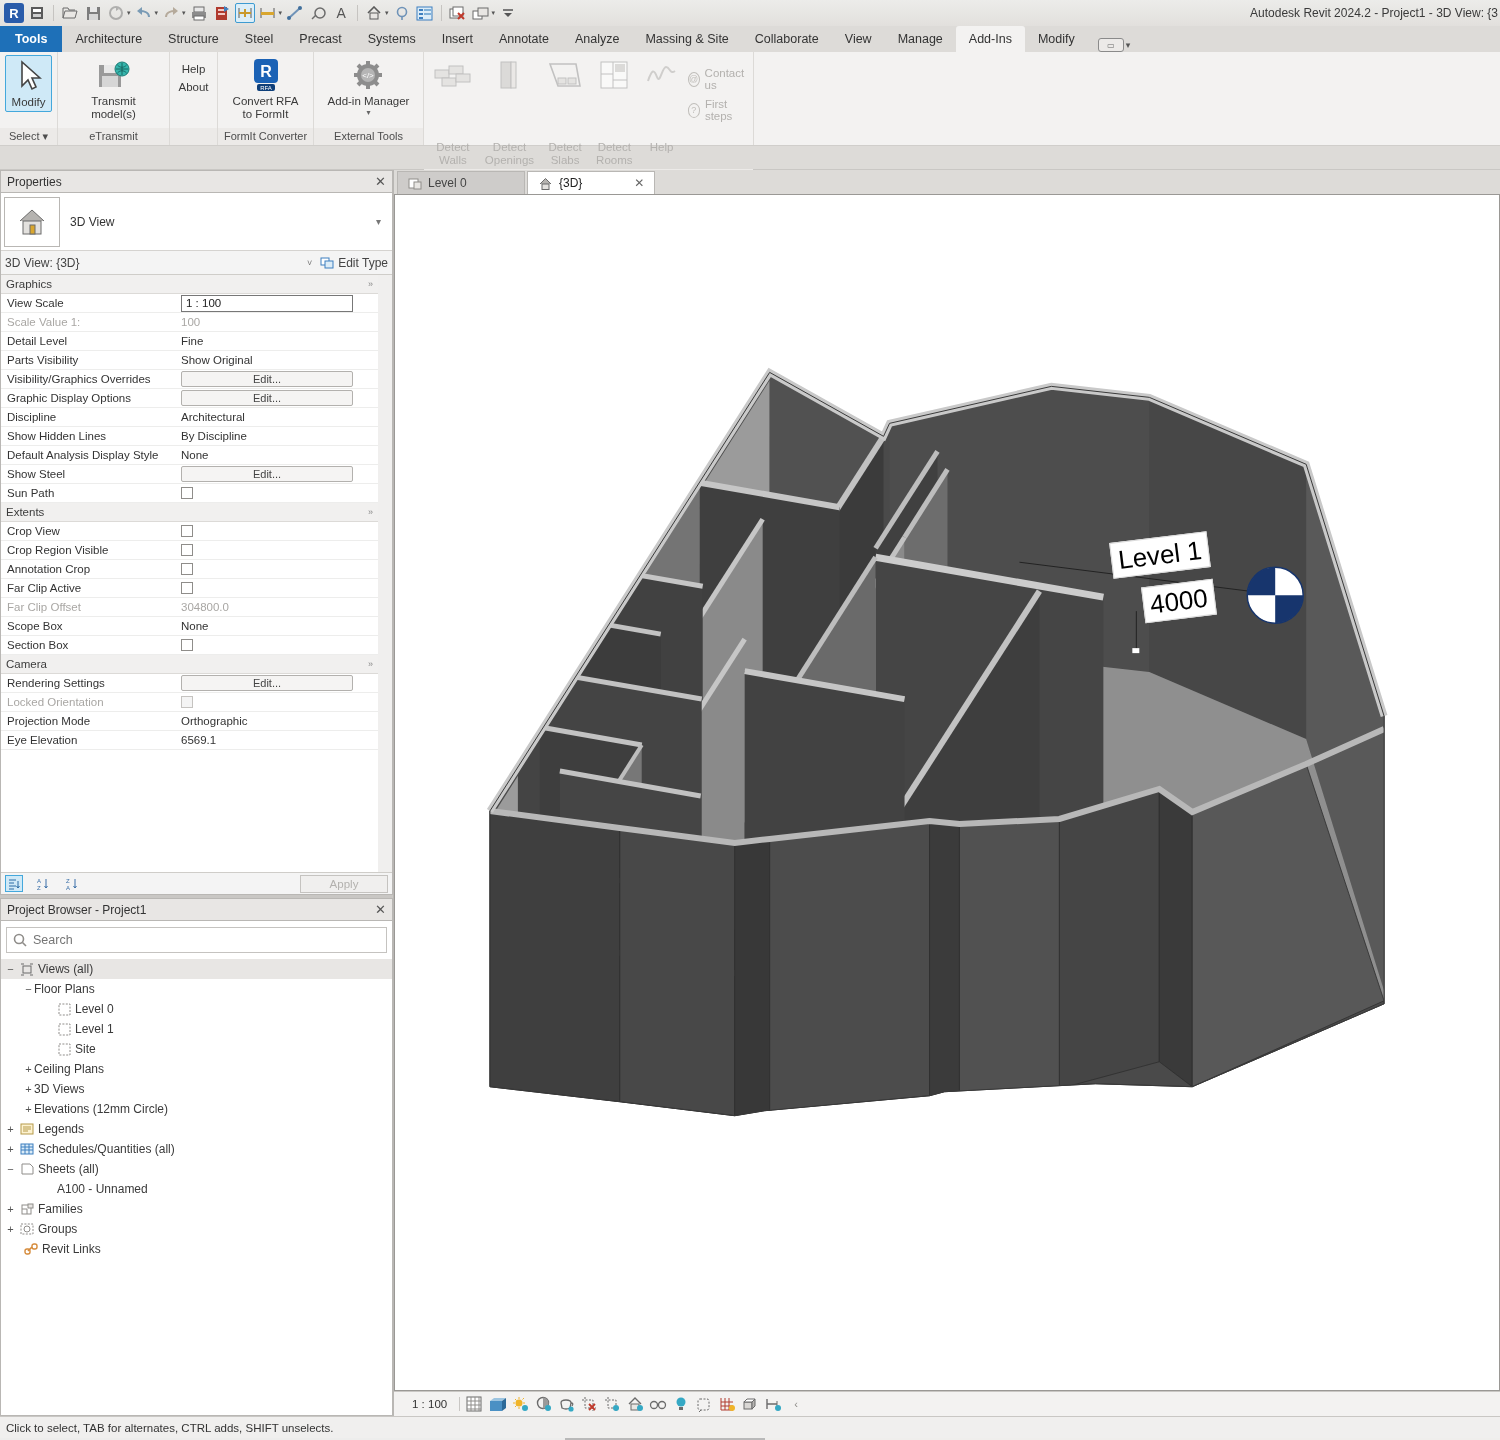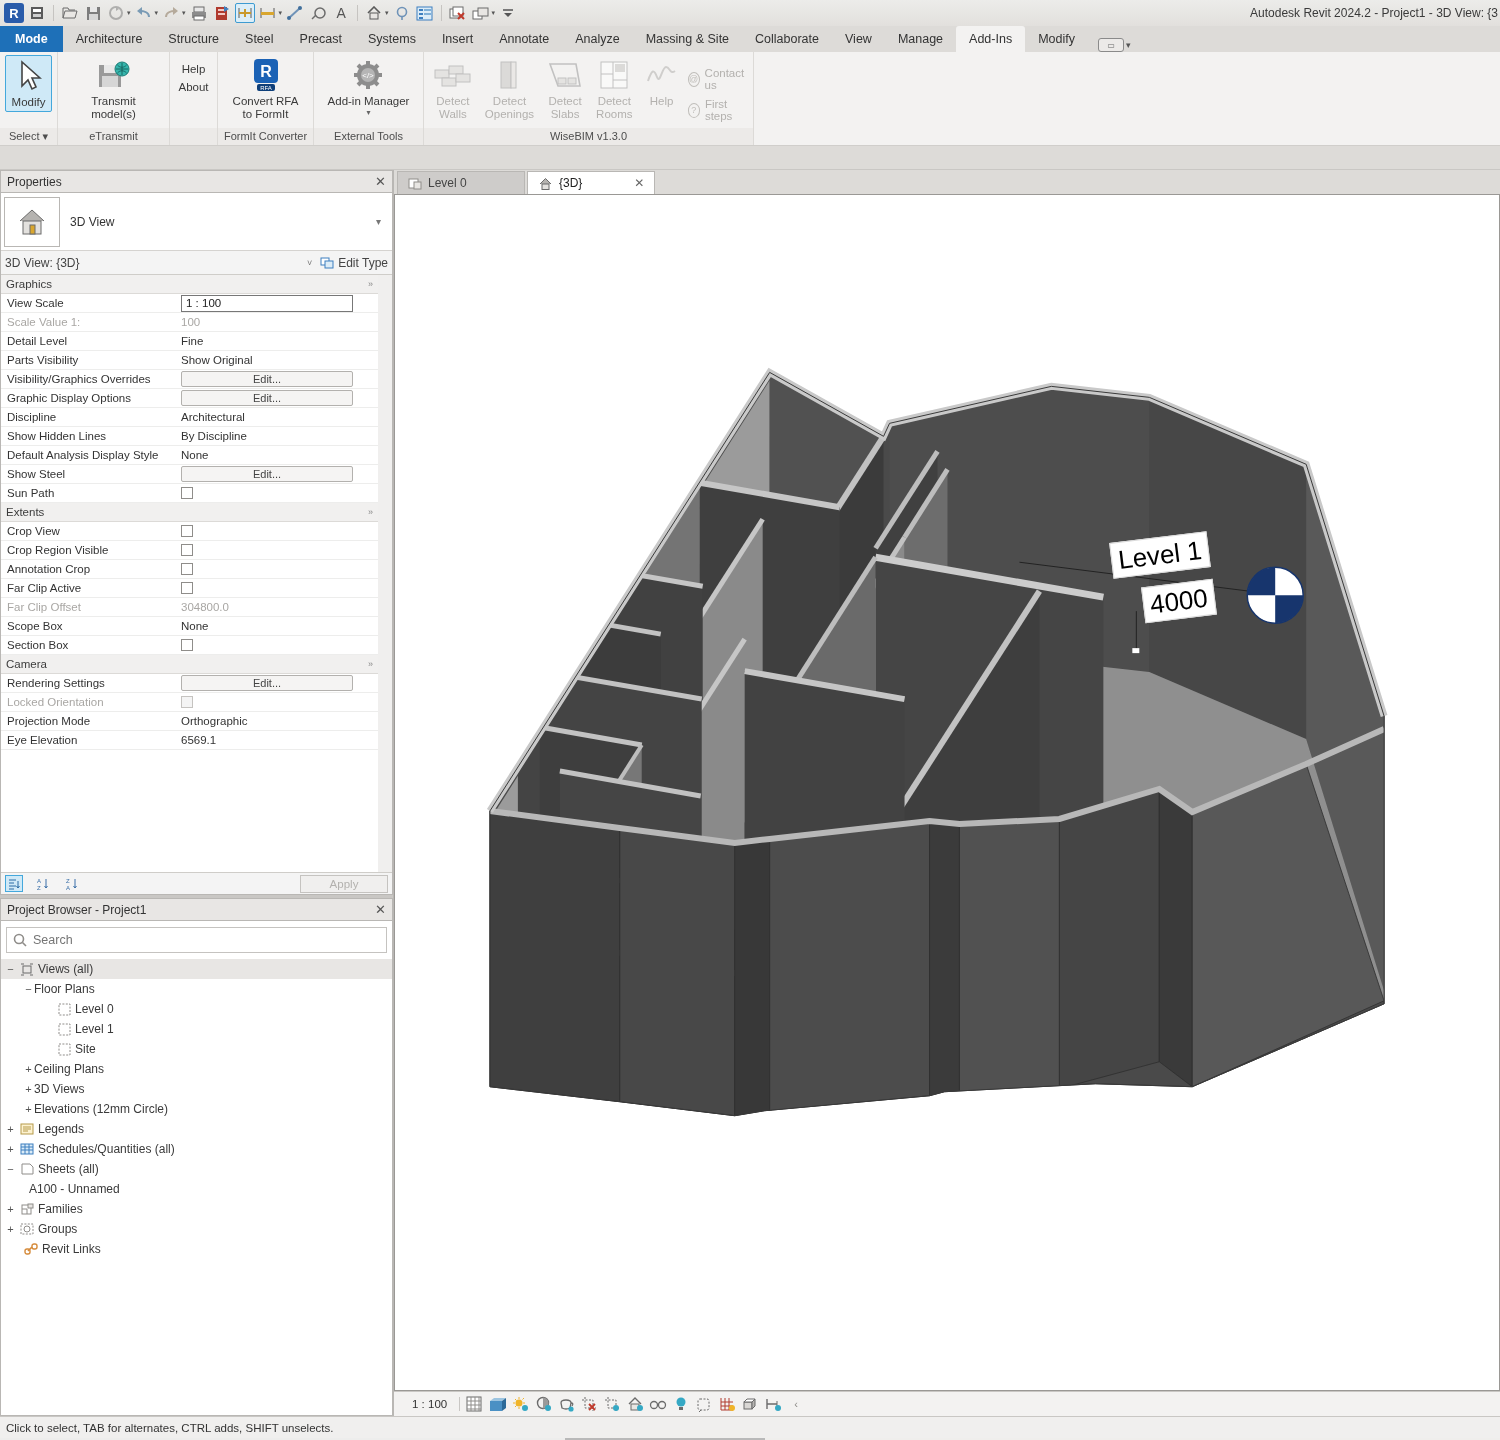--- a/index.html
+++ b/index.html
@@ -22,21 +22,21 @@
   .tab-extra .pill{width:26px;height:14px;border:1px solid #8a8a8a;border-radius:3px;display:flex;align-items:center;justify-content:center;font-size:8px;color:#666;background:#eceae8;}
   
   #ribbon{height:94px;background:#f3f2f1;display:flex;border-bottom:1px solid #d0cecb;}
   .rpanel{display:flex;flex-direction:column;border-right:1px solid #dcdad7;}
   .rpanel .content{flex:1;display:flex;align-items:flex-start;justify-content:center;padding:3px 6px 0 6px;gap:4px;}
   .rpanel .plabel{height:17px;font-size:11px;color:#4d4d4d;text-align:center;line-height:16px;background:#eceae8;}
   .bigbtn{display:flex;flex-direction:column;align-items:center;justify-content:flex-start;padding:2px 6px;font-size:11.5px;color:#3a3a3a;text-align:center;line-height:1.15;border-radius:2px;}
   .bigbtn .bicon{height:36px;display:flex;align-items:center;justify-content:center;margin-bottom:2px;}
   .bigbtn.sel{background:#cfe9f7;border:1px solid #44a8dc;}
   .stack{display:flex;flex-direction:column;gap:6px;padding-top:8px;font-size:11.5px;color:#3a3a3a;align-items:center;}
-  .gbtn{display:flex;flex-direction:column;align-items:center;font-size:11.5px;color:#b3b1ae;line-height:1.15;padding:2px 3px;text-align:center;}
+  .gbtn{display:flex;flex-direction:column;align-items:center;font-size:11.5px;color:#b3b1ae;line-height:1.15;padding:2px 3px;text-align:center;gap:46px;}
   .gbtn .bicon{height:36px;display:flex;align-items:center;justify-content:center;margin-bottom:2px;opacity:.55;}
   .gcol{display:flex;flex-direction:column;gap:7px;padding-top:12px;}
   .glink{display:flex;align-items:center;gap:5px;font-size:11.5px;color:#b3b1ae;}
   .glink .ci{width:15px;height:15px;border:1.4px solid #c0beba;border-radius:50%;display:flex;align-items:center;justify-content:center;font-size:9px;color:#c0beba;}
   #gapband{height:24px;background:#dddbd8;border-bottom:1px solid #c9c7c4;}
   
   #main{display:flex;height:1246px;}
   #leftcol{width:394px;background:#b91c1c;border-right:1px solid #b9b7b4;display:flex;flex-direction:column;}
   .panel-h{height:23px;background:#e8e6e4;border:1px solid #b9b7b4;display:flex;align-items:center;padding:0 6px;font-size:12px;color:#333;}
   .panel-h .x{margin-left:auto;color:#555;font-size:13px;}
@@ -232,21 +232,21 @@
         <svg width="12" height="10">
           <path d="M1 2 L11 2" stroke="#555" stroke-width="1.5"></path>
           <path d="M2 5 L10 5 L6 9 Z" fill="#555"></path>
         </svg>
       </span>
   </div>
   <div id="win-title">Autodesk Revit 2024.2 - Project1 - 3D View: {3</div>
 </div>
 
 <div id="tabrow">
-  <div class="rtab file">Mode</div>
+  <div class="rtab file">Tools</div>
   <div class="rtab">Architecture</div>
   <div class="rtab">Structure</div>
   <div class="rtab">Steel</div>
   <div class="rtab">Precast</div>
   <div class="rtab">Systems</div>
   <div class="rtab">Insert</div>
   <div class="rtab">Annotate</div>
   <div class="rtab">Analyze</div>
   <div class="rtab">Massing &amp; Site</div>
   <div class="rtab">Collaborate</div>
@@ -675,21 +675,21 @@
       </div>
       <div class="trow" style="padding-left:4px;">
         <span class="texp">−</span>
         <span class="tico">
             <svg width="13" height="12">
               <path d="M1 1 h8 l3 3 v7 h-11 Z" fill="#fff" stroke="#8f8d8a"></path>
             </svg>
           </span>
         <span>Sheets (all)</span>
       </div>
-      <div class="trow" style="padding-left:28px;">
+      <div class="trow" style="padding-left:56px;">
         <span>A100 - Unnamed</span>
       </div>
       <div class="trow" style="padding-left:4px;">
         <span class="texp">+</span>
         <span class="tico">
             <svg width="14" height="12">
               <rect x="2" y="2" width="9" height="9" fill="#fff" stroke="#8f8d8a"></rect>
               <path d="M2 6 h5 v5" stroke="#8f8d8a" fill="none"></path>
               <rect x="8" y="1" width="5" height="4" fill="#e8e6e3" stroke="#8f8d8a"></rect>
             </svg>

